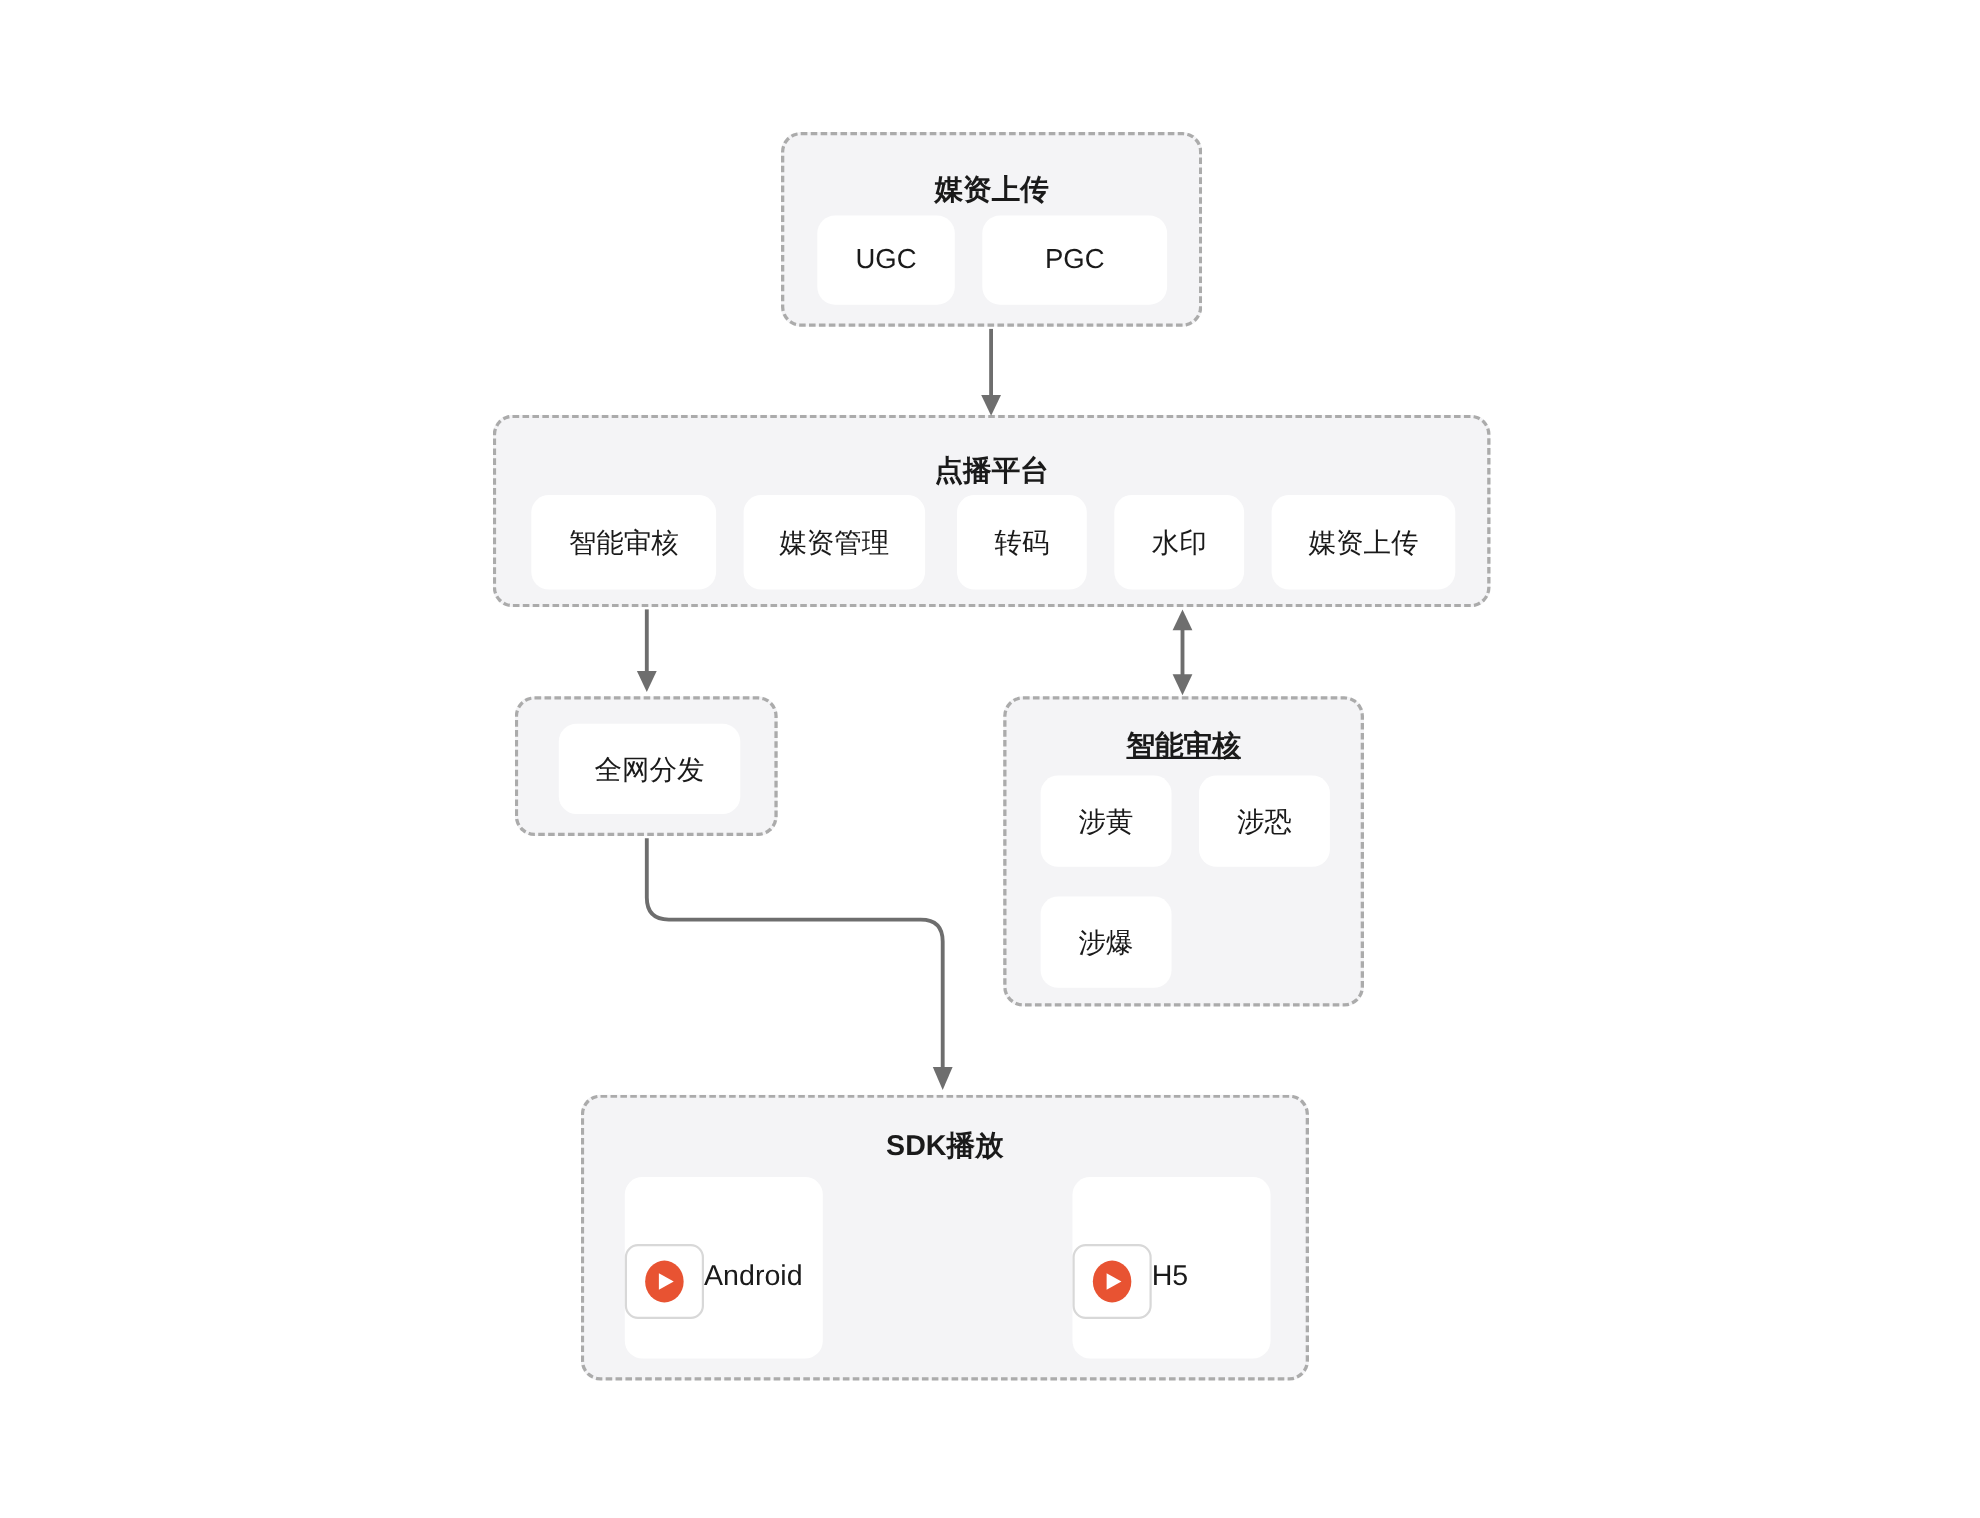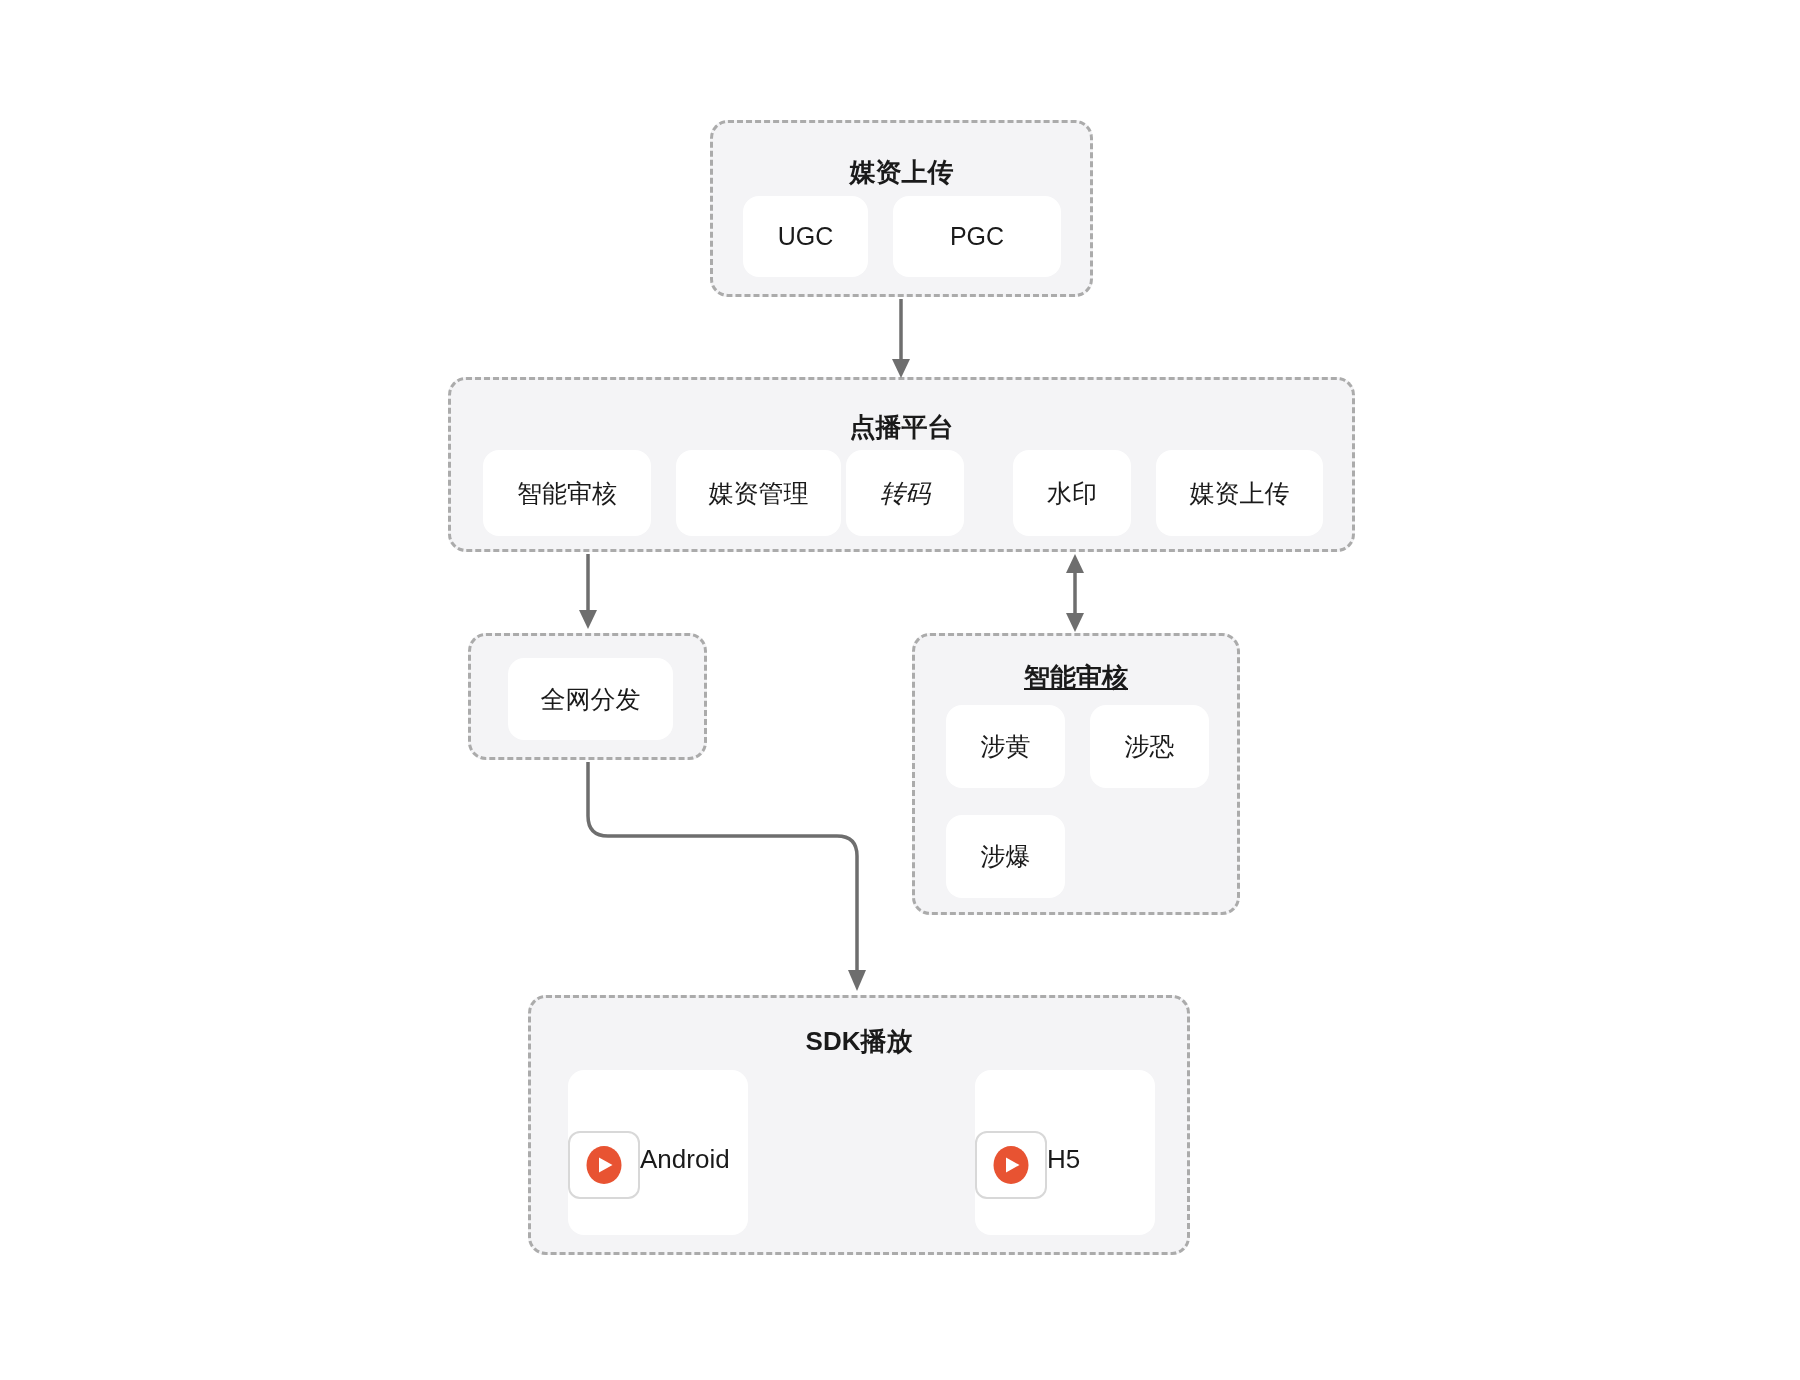--- a/index.html
+++ b/index.html
@@ -53,21 +53,21 @@
   .g-upload{left:710px;top:120px;width:383px;height:177px;}
   .g-upload .group-title{top:32px;}
   .g-upload .c-0{left:30px;top:73px;width:125px;height:81px;}
   .g-upload .c-1{left:180px;top:73px;width:168px;height:81px;}
 
   .g-vod{left:448px;top:377px;width:907px;height:175px;}
   .g-vod .group-title{top:30px;}
   .g-vod .card{top:70px;height:86px;}
   .g-vod .c-0{left:32px;width:168px;}
   .g-vod .c-1{left:225px;width:165px;}
-  .g-vod .c-2{left:395px;width:118px;font-style:italic;}
+  .g-vod .c-2{left:419px;width:118px;}
   .g-vod .c-3{left:562px;width:118px;}
   .g-vod .c-4{left:705px;width:167px;}
 
   .g-dist{left:468px;top:633px;width:239px;height:127px;}
   .g-dist .c-0{left:37px;top:22px;width:165px;height:82px;}
 
   .g-review{left:912px;top:633px;width:328px;height:282px;}
   .g-review .group-title{top:24px;text-decoration:underline;}
   .g-review .c-0{left:31px;top:69px;width:119px;height:83px;}
   .g-review .c-1{left:175px;top:69px;width:119px;height:83px;}

